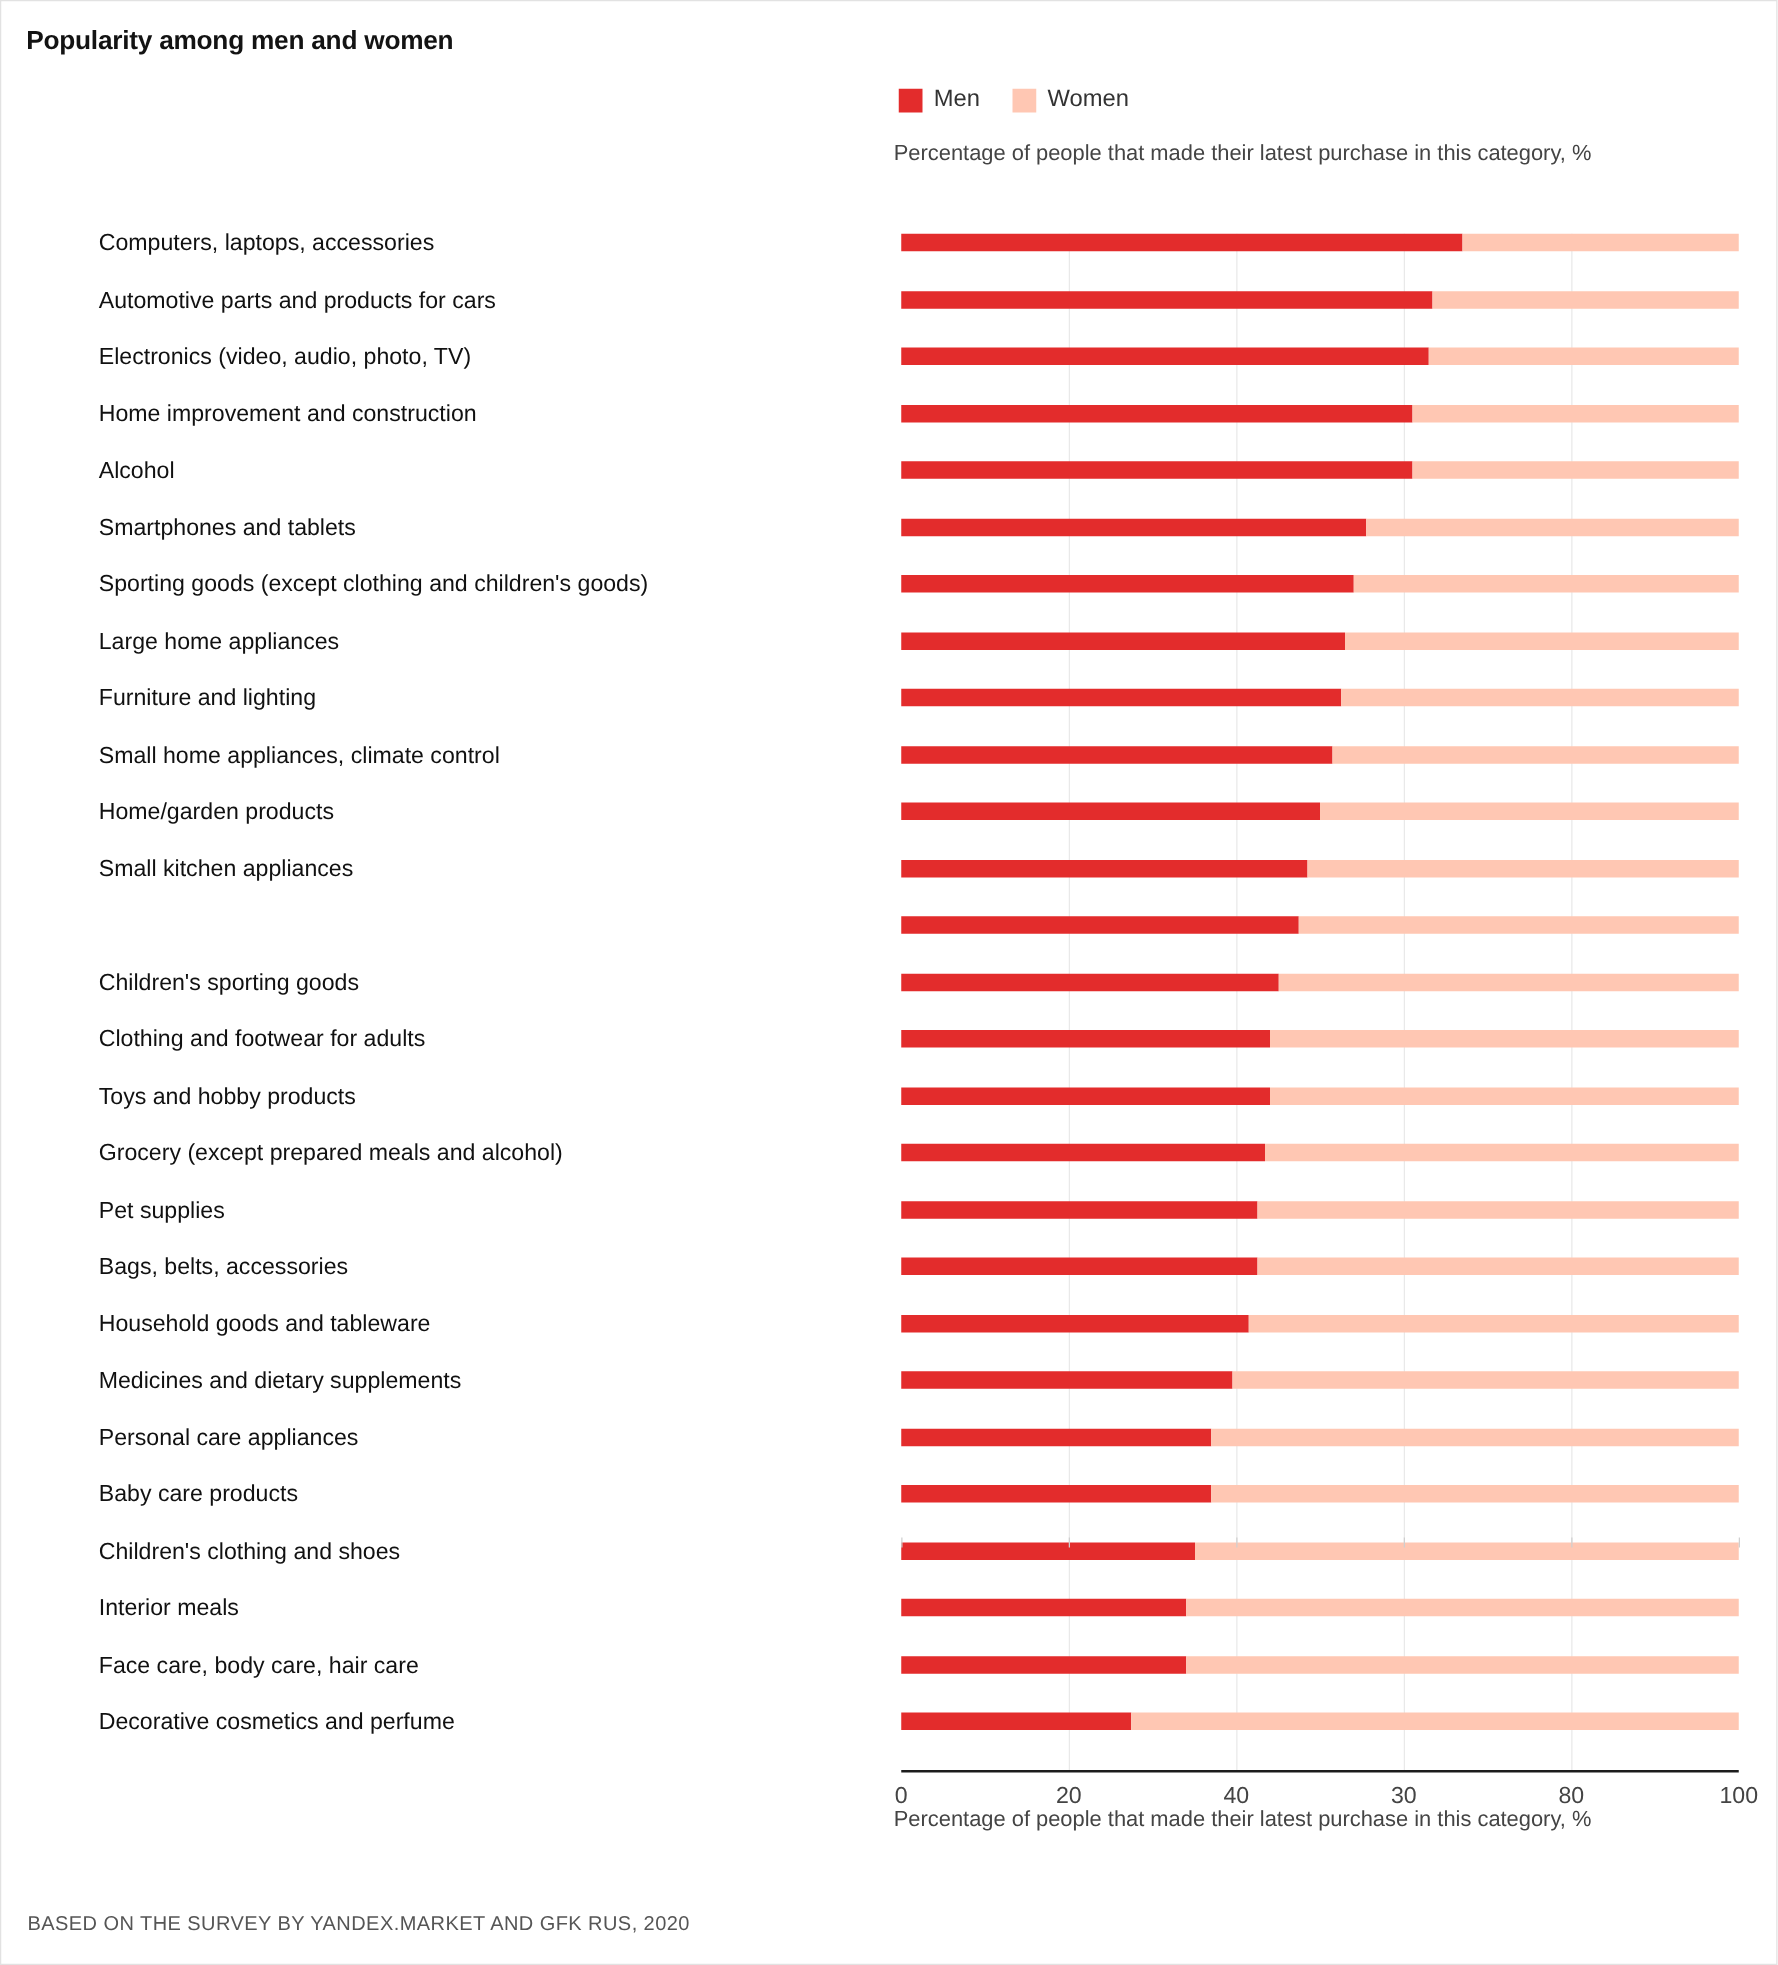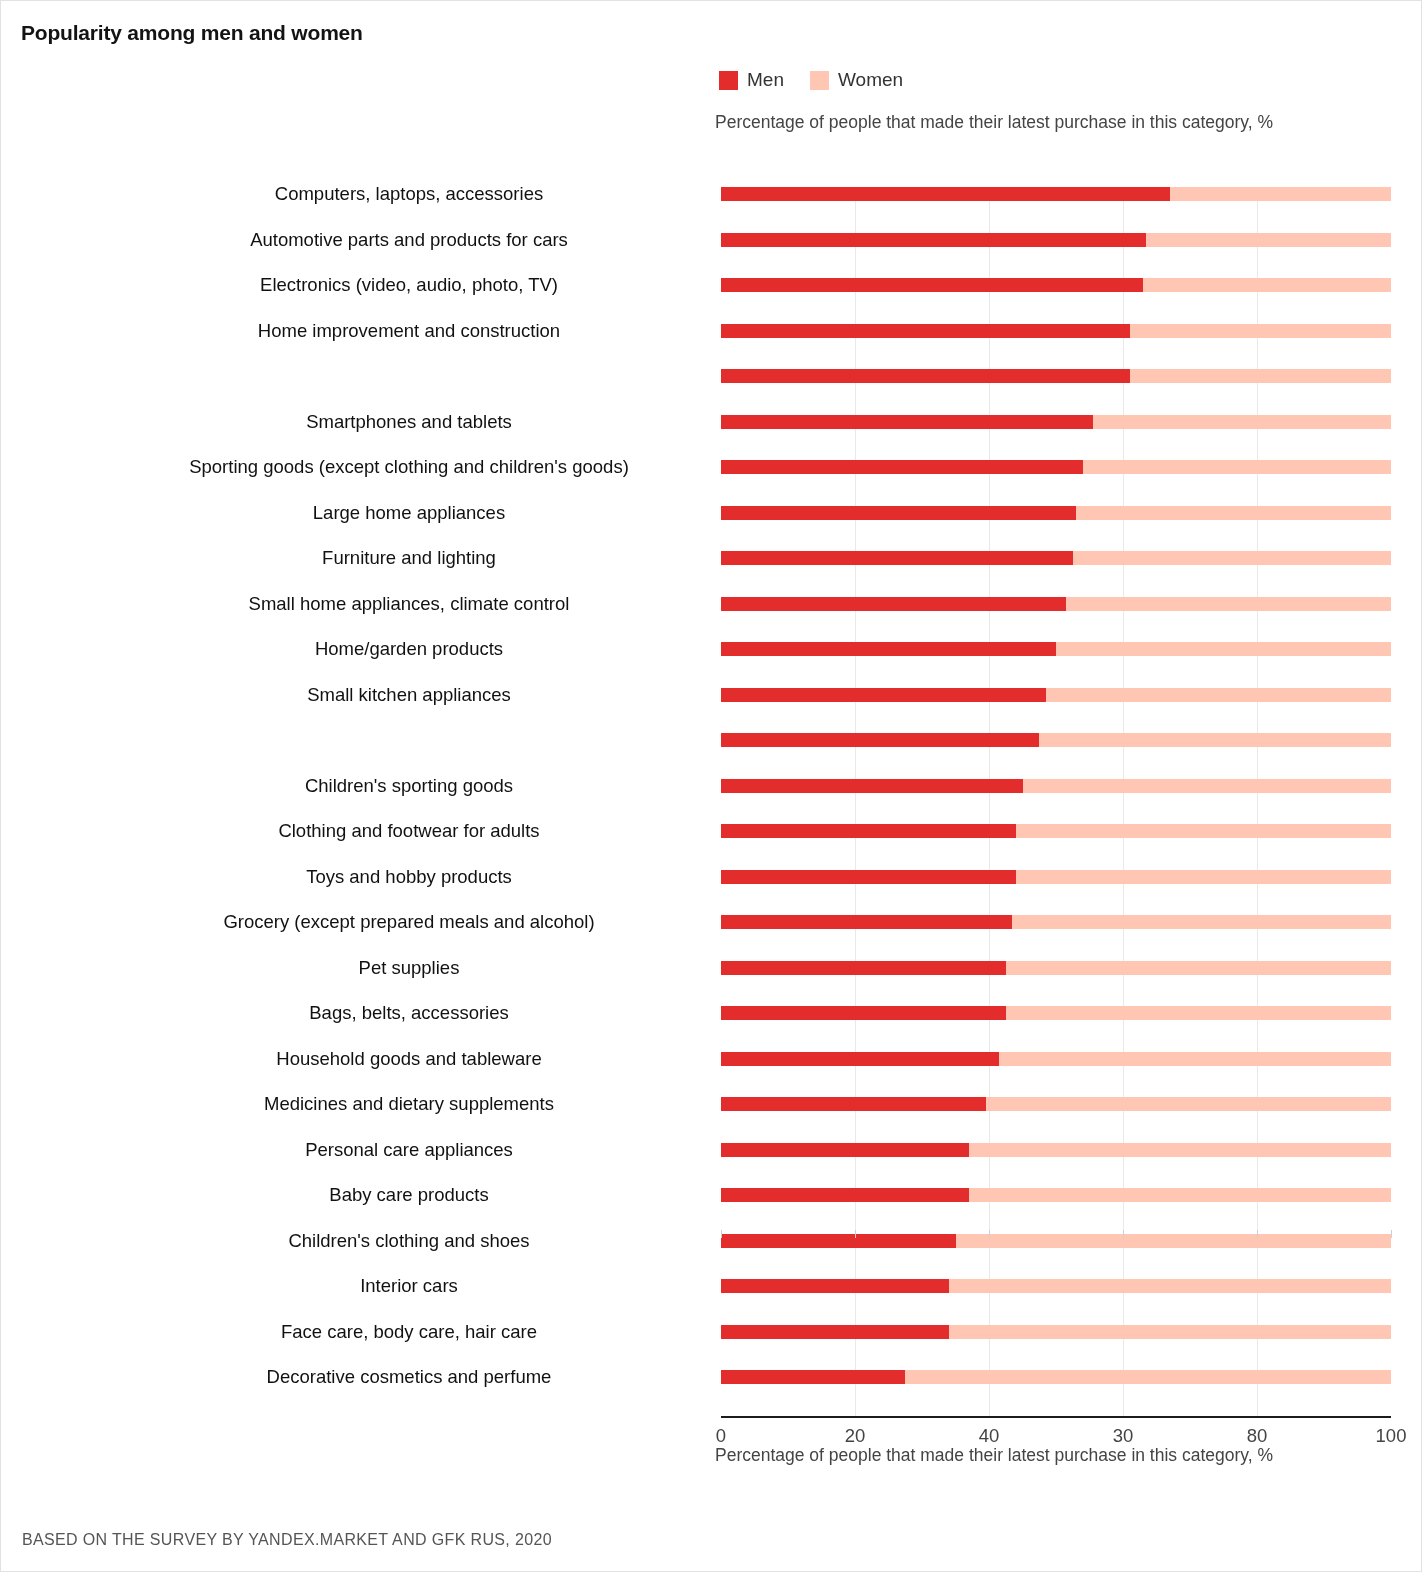--- a/index.html
+++ b/index.html
@@ -98,21 +98,21 @@
   }
   .bar-women {
     position: absolute;
     top: 0; right: 0;
     height: 14px;
   }
   .cat-label {
     position: absolute;
     right: 682px;
     width: 660px;
-    text-align: center;
+    text-align: left;
     font-size: 18.5px;
     color: #111111;
     white-space: nowrap;
     line-height: 1;
   }
 
   
   .xtick {
     position: absolute;
     top: 1424px;
@@ -294,34 +294,35 @@
     <div class="tick-mark" style="left: 1122px;"></div>
     <div class="xtick" style="left: 1122px;">30</div>
     <div class="tick-mark" style="left: 1256px;"></div>
     <div class="xtick" style="left: 1256px;">80</div>
     <div class="tick-mark" style="left: 1390px;"></div>
     <div class="xtick" style="left: 1390px;">100</div>
     <div class="cat-label" style="top: 184px;">Computers, laptops, accessories</div>
     <div class="cat-label" style="top: 230px;">Automotive parts and products for cars</div>
     <div class="cat-label" style="top: 275px;">Electronics (video, audio, photo, TV)</div>
     <div class="cat-label" style="top: 321px;">Home improvement and construction</div>
+    <div class="cat-label" style="top: 366px;">Alcohol</div>
     <div class="cat-label" style="top: 412px;">Smartphones and tablets</div>
     <div class="cat-label" style="top: 457px;">Sporting goods (except clothing and children's goods)</div>
     <div class="cat-label" style="top: 503px;">Large home appliances</div>
     <div class="cat-label" style="top: 548px;">Furniture and lighting</div>
     <div class="cat-label" style="top: 594px;">Small home appliances, climate control</div>
     <div class="cat-label" style="top: 685px;">Small kitchen appliances</div>
     <div class="cat-label" style="top: 639px;">Home/garden products</div>
     <div class="cat-label" style="top: 776px;">Children's sporting goods</div>
     <div class="cat-label" style="top: 821px;">Clothing and footwear for adults</div>
     <div class="cat-label" style="top: 867px;">Toys and hobby products</div>
     <div class="cat-label" style="top: 912px;">Grocery (except prepared meals and alcohol)</div>
     <div class="cat-label" style="top: 958px;">Pet supplies</div>
     <div class="cat-label" style="top: 1003px;">Bags, belts, accessories</div>
     <div class="cat-label" style="top: 1049px;">Household goods and tableware</div>
     <div class="cat-label" style="top: 1094px;">Medicines and dietary supplements</div>
     <div class="cat-label" style="top: 1140px;">Personal care appliances</div>
     <div class="cat-label" style="top: 1185px;">Baby care products</div>
     <div class="cat-label" style="top: 1231px;">Children's clothing and shoes</div>
-    <div class="cat-label" style="top: 1276px;">Interior cars</div>
+    <div class="cat-label" style="top: 1276px;">Interior meals</div>
     <div class="cat-label" style="top: 1322px;">Face care, body care, hair care</div>
     <div class="cat-label" style="top: 1367px;">Decorative cosmetics and perfume</div>
   </div>
 
 </body></html>

